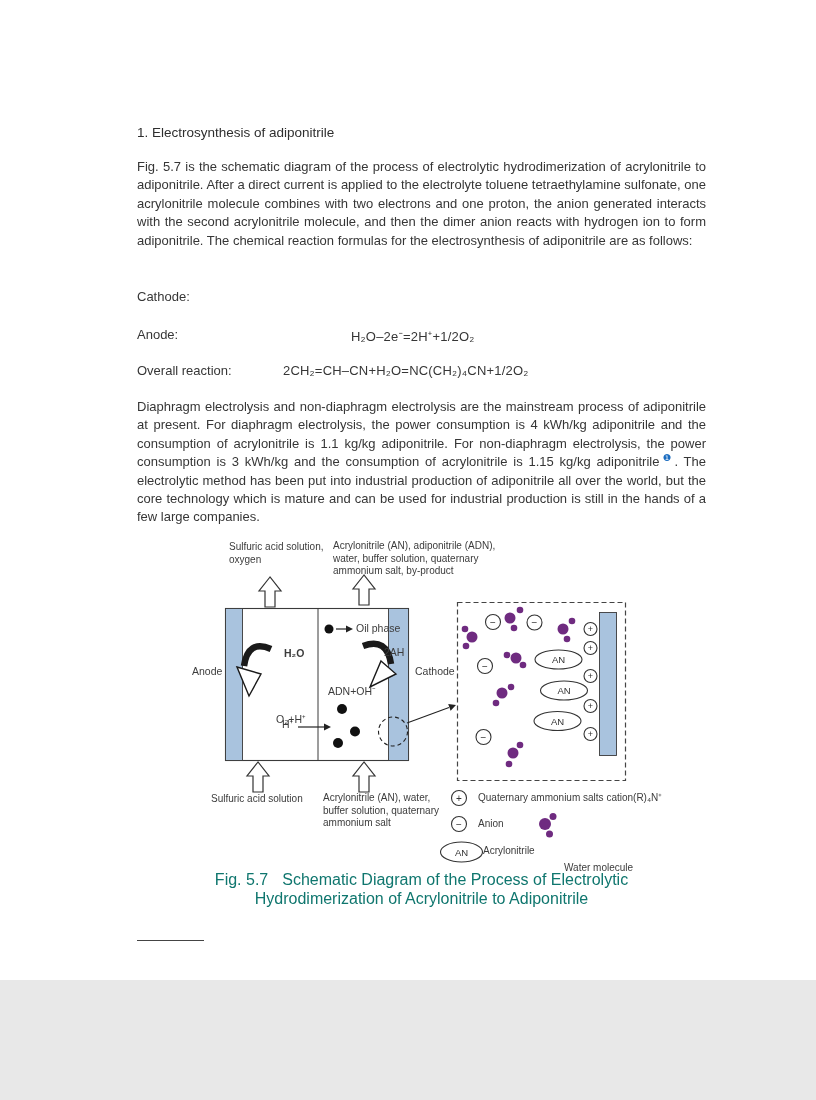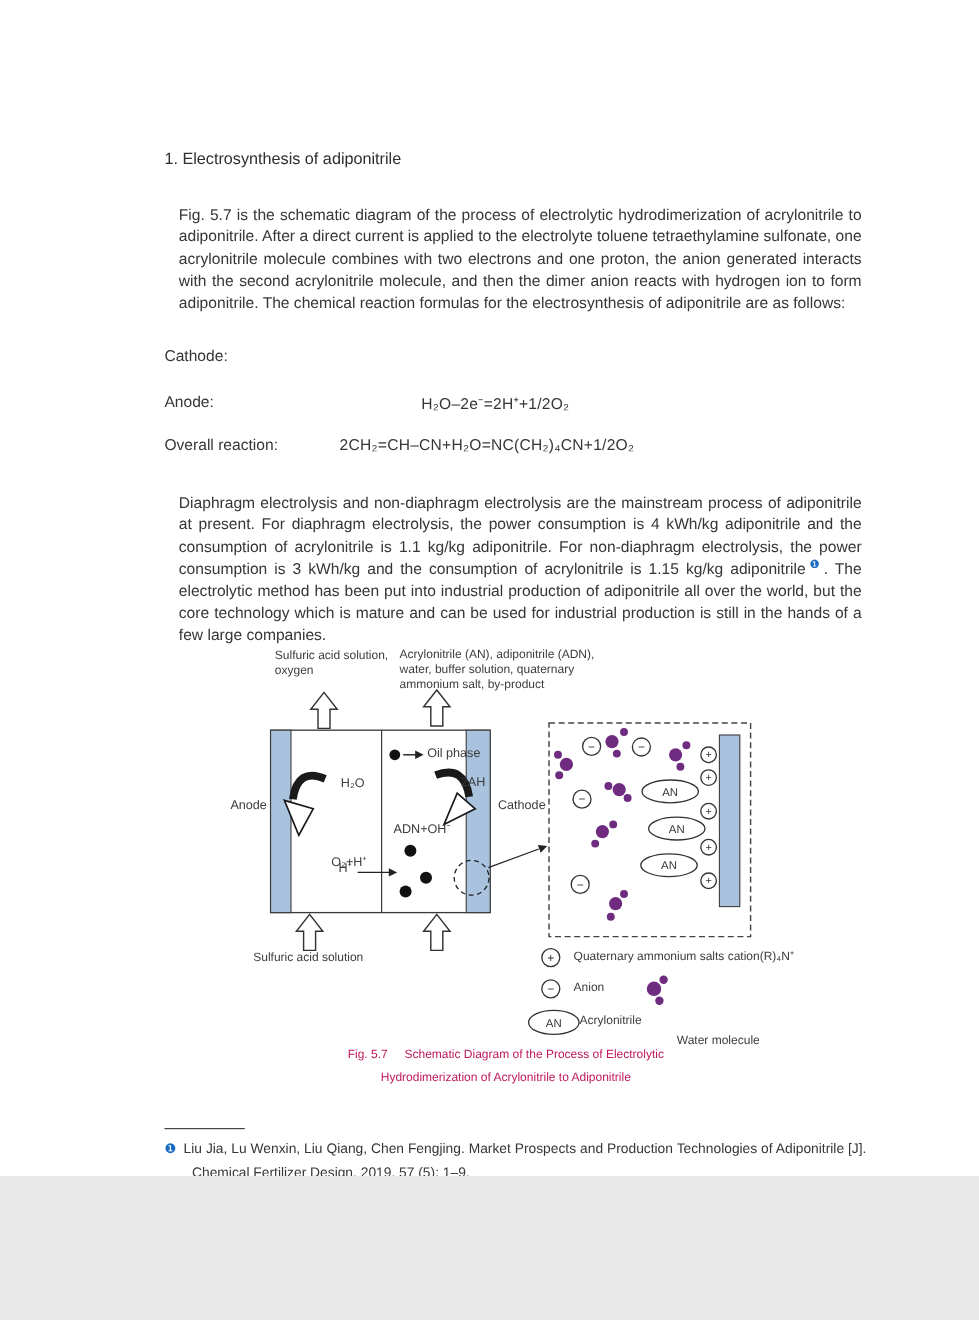--- a/index.html
+++ b/index.html
@@ -6,21 +6,21 @@
   .page{
     position:relative; width:816px; height:980px; margin:0 auto;
     background:#ffffff; overflow:hidden;
     font-family:"Liberation Sans", sans-serif; color:#363636;
   }
   .heading{
     position:absolute; left:137px; top:125px; width:569px;
     font-size:13.5px; color:#2e2e2e;
   }
   .para{
-    position:absolute; left:137px; width:569px; margin:12px;
+    position:absolute; left:137px; width:569px; margin:0;
     font-size:13px; line-height:18.4px; text-align:justify; color:#363636;
   }
   .p1{top:158px;}
   .p2{top:398px;}
   .fnmark{
     color:#1a6cc0; font-size:9.5px; vertical-align:super; line-height:0;
     padding:0 1px;
   }
   .eq-row{position:absolute; left:137px; width:569px; height:18px; font-size:13px; color:#363636;}
   .eq-label{position:absolute; left:0; top:0; white-space:nowrap;text-align:right;}
@@ -30,21 +30,21 @@
   .eq-o{top:363px;} .eq-o .eq-formula{left:146px;}
   .dlabel{
     position:absolute; font-size:10px; line-height:12.5px; color:#3c3c3c;
     white-space:nowrap;
   }
   .dlabel div{white-space:nowrap;}
   .cell-label{font-size:10.5px;text-align:center;}
   .diagram-svg{position:absolute; left:180px; top:535px;}
   .caption{
     position:absolute; left:137px; top:871px; width:569px;
-    text-align:center; font-size:10px; line-height:18.5px; color:#be185d;
+    text-align:center; font-size:16px; line-height:18.5px; color:#0f766e;
   }
   .caption .gap{display:inline-block; width:14px;}
   .fn-rule{position:absolute; left:137px; top:940px; width:67px; border-top:1.3px solid #444;}
   .footnote{
     position:absolute; left:137px; top:949px; width:562px;
     font-size:11.5px; line-height:19.5px; color:#363636;
     padding-left:23px; text-indent:-23px; text-align:justify;
   }
   .fnmark2{color:#1a6cc0; font-size:11px; padding-right:6px;}
   .page-num{position:absolute; right:41px; top:1023px; font-size:12.5px; color:#3c3c52;margin-top:48px;}
@@ -224,35 +224,39 @@
     <div>Sulfuric acid solution,</div>
     <div>oxygen</div>
   </div>
   <div class="dlabel" style="left:333px; top:540px;">
     <div>Acrylonitrile (AN), adiponitrile (ADN),</div>
     <div>water, buffer solution, quaternary</div>
     <div>ammonium salt, by-product</div>
   </div>
   <div class="dlabel cell-label" style="left:192px; top:665px;">Anode</div>
   <div class="dlabel cell-label" style="left:415px; top:665px;">Cathode</div>
-  <div class="dlabel cell-label" style="left:284px; top:647px;">H₂O</div>
+  <div class="dlabel cell-label" style="left:284px; top:647px;font-weight:bold;">H₂O</div>
   <div class="dlabel cell-label" style="left:276px; top:713px;">O₂+H⁺</div>
   <div class="dlabel cell-label" style="left:356px; top:622px;">Oil phase</div>
   <div class="dlabel cell-label" style="left:336px; top:646px;margin-left:48px;">2AH</div>
   <div class="dlabel cell-label" style="left:328px; top:685px;">ADN+OH⁻</div>
   <div class="dlabel cell-label" style="left:282px; top:718px;">H⁺</div>
   <div class="dlabel" style="left:211px; top:793px;">Sulfuric acid solution</div>
+  <div class="dlabel" style="left:323px; top:792px;">
+    <div>Acrylonitrile (AN), water,</div>
+    <div>buffer solution, quaternary</div>
+    <div>ammonium salt</div>
+  </div>
   <div class="dlabel" style="left:478px; top:792px;">Quaternary ammonium salts cation(R)₄N⁺</div>
   <div class="dlabel" style="left:478px; top:818px;">Anion</div>
   <div class="dlabel" style="left:564px; top:862px;">Water molecule</div>
   <div class="dlabel" style="left:483px; top:845px;">Acrylonitrile</div>
 
   <div class="caption">
     <div><span>Fig. 5.7</span><span class="gap"></span><span>Schematic Diagram of the Process of Electrolytic</span></div>
     <div>Hydrodimerization of Acrylonitrile to Adiponitrile</div>
   </div>
 
   <div class="fn-rule"></div>
-  <div class="footnote"><span class="fnmark2">❶</span><span>Liu Jia, Lu Wenxin, Liu Qiang, Chen Fengjing. Market Prospects and Production Technologies of Adiponitrile [J]. Chemical Fertilizer Design, 2019, 57 (5): 1–9.</span></div>
 
   <div class="page-num">123</div>
 
 </div>
 
 </body></html>

